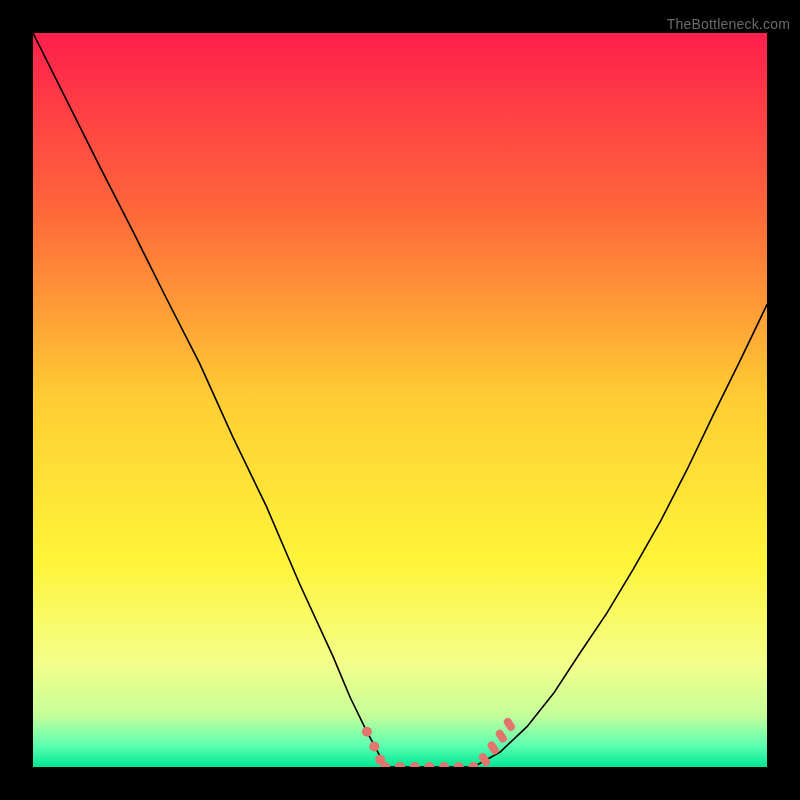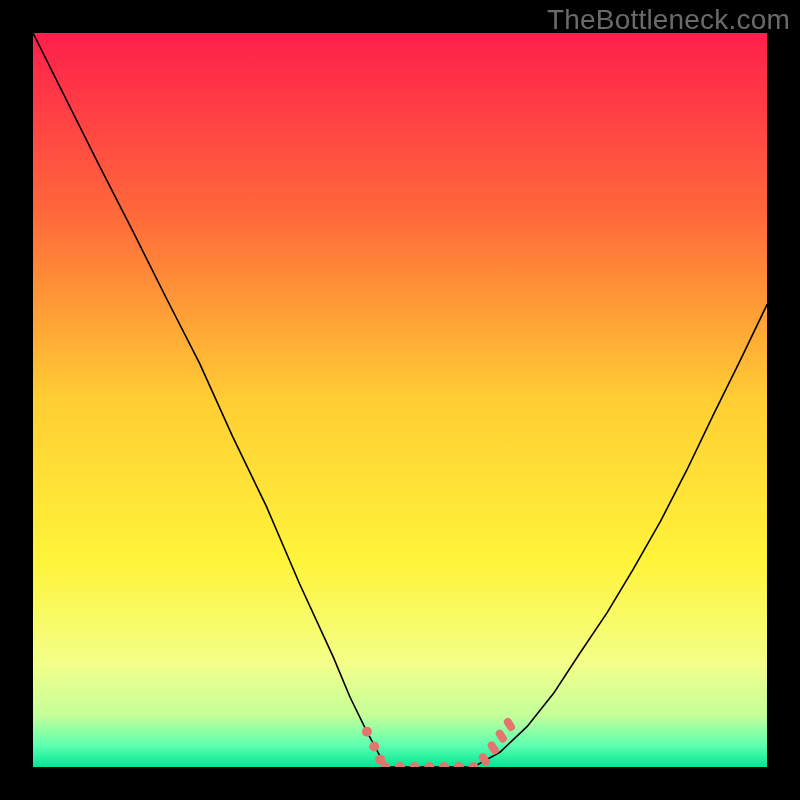--- a/index.html
+++ b/index.html
@@ -12,24 +12,24 @@
     font-family: Arial, Helvetica, sans-serif;
   }
   .frame {
     position: relative;
     width: 800px;
     height: 800px;
     background: #000;
   }
   .watermark {
     position: absolute;
-    top: 4px;
+    top: 16px;
     right: 10px;
     color: #6a6a6a;
-    font-size: 28px;
+    font-size: 14px;
     letter-spacing: 0.2px;
     font-weight: 500;
     z-index: 5;
   }
   .plot-outer {
     position: absolute;
     left: 33px;
     top: 33px;
     width: 734px;
     height: 734px;

